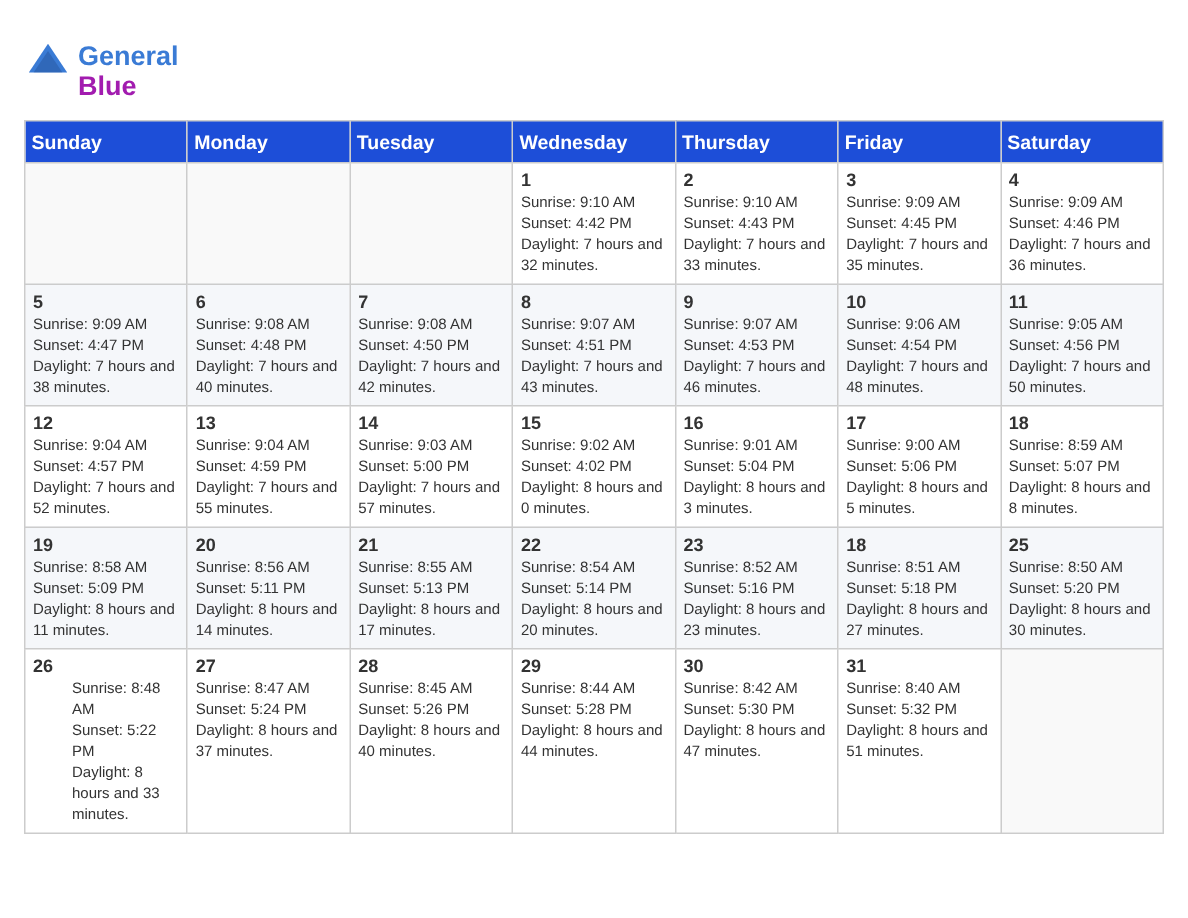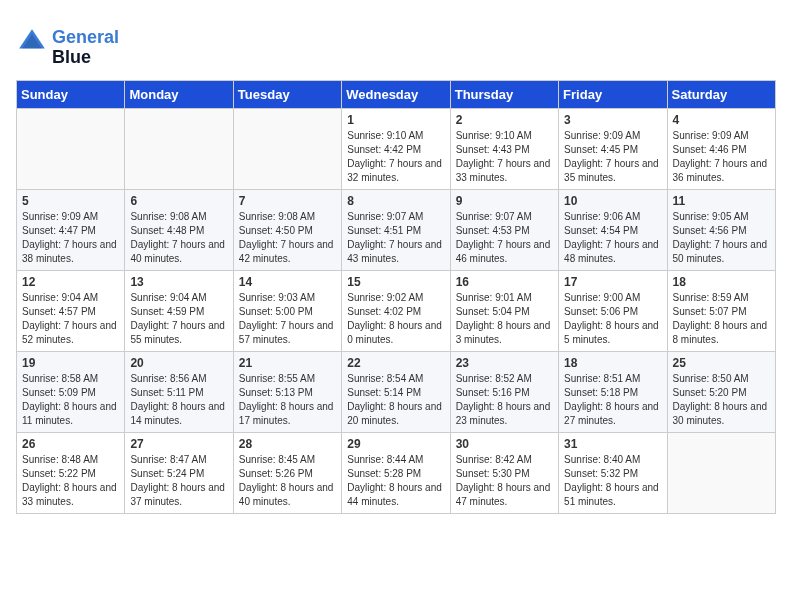--- a/index.html
+++ b/index.html
@@ -96,21 +96,21 @@
 <body>
 
 <div class="header">
   <div class="logo">
     <svg class="logo-icon" viewBox="0 0 40 40">
       <polygon points="20,4 36,28 4,28" fill="#3a7bd5"></polygon>
       <polygon points="20,10 32,28 8,28" fill="#1a3a7a" opacity="0.3"></polygon>
     </svg>
     <div class="logo-text">
       <div><span>General</span></div>
-      <div style="color:#0f172a">Blue</div>
+      <div style="color:#a21caf">Blue</div>
     </div>
   </div>
   <div class="title-block">
     <div class="main-title"></div>
     <div class="subtitle"></div>
   </div>
 </div>
 
 <table class="calendar">
   <thead>
@@ -282,21 +282,21 @@
         <td>
           <span class="day-num">25</span>
           <div class="day-detail" style="white-space: pre-line;">Sunrise: 8:50 AM
 Sunset: 5:20 PM
 Daylight: 8 hours and 30 minutes.</div>
         </td>
       </tr>
       <tr>
         <td>
           <span class="day-num">26</span>
-          <div class="day-detail" style="white-space: pre-line;">Sunrise: 8:48 AM
+          <div class="day-detail" style="white-space: pre-line; margin-left: 26px;">Sunrise: 8:48 AM
 Sunset: 5:22 PM
 Daylight: 8 hours and 33 minutes.</div>
         </td>
         <td>
           <span class="day-num">27</span>
           <div class="day-detail" style="white-space: pre-line;">Sunrise: 8:47 AM
 Sunset: 5:24 PM
 Daylight: 8 hours and 37 minutes.</div>
         </td>
         <td>

